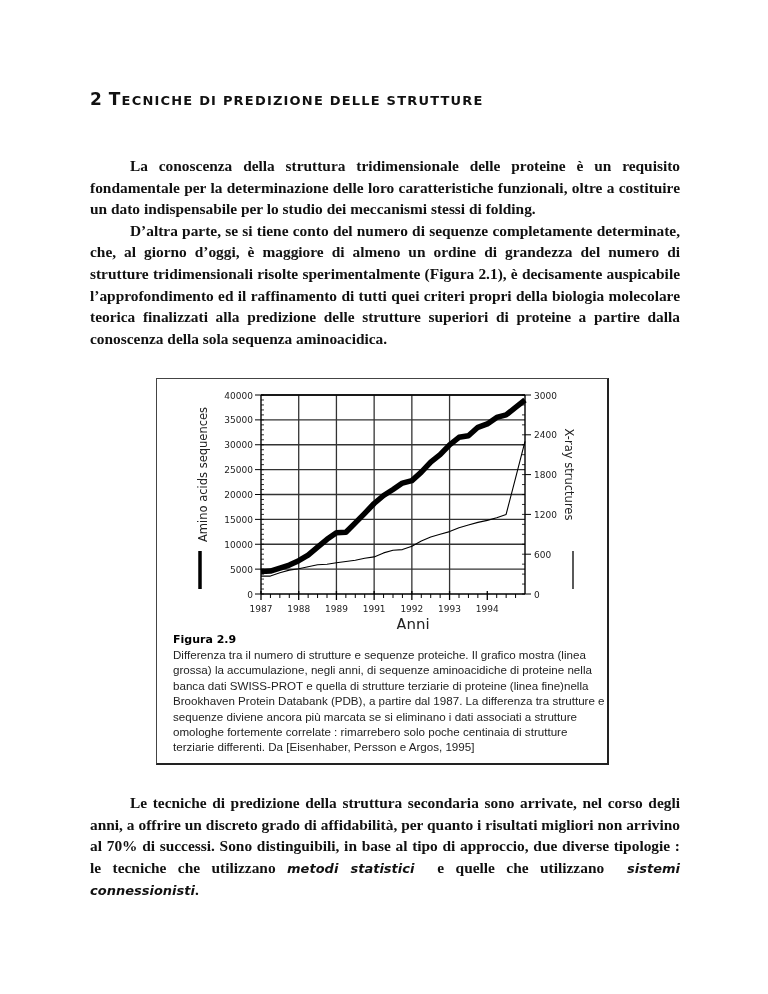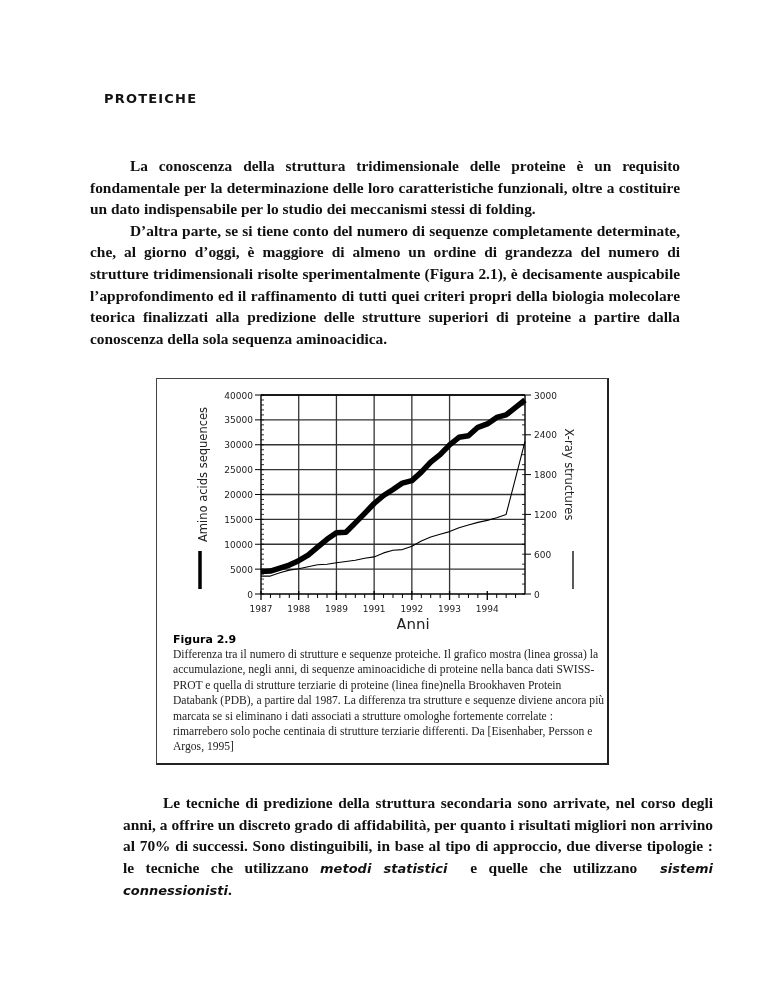--- a/index.html
+++ b/index.html
@@ -8,28 +8,28 @@
   .heading .l1 { font-size: 13px; line-height: 18px; white-space: nowrap; }
   .heading .l1 .big { font-size: 17px; }
   .heading .l2 { font-size: 13px; line-height: 18px; margin-left: 14px; }
   .para { position: absolute; left: 90px; width: 590px; font-family: "Liberation Serif", serif; font-size: 15.4px; line-height: 21.6px; text-align: justify; color: #111; }
   .para p { margin: 0; text-indent: 40px; font-weight: bold; }
   .para .em { font-family: "DejaVu Sans", sans-serif; font-style: italic; font-size: 13px; }
   .figure { position: absolute; left: 156px; top: 378px; width: 450px; height: 384px; border: 1px solid #444; border-right: 2px solid #222; border-bottom: 2px solid #222; background: #fff; }
   .figure svg { position: absolute; left: 0; top: 0; }
   .caption { position: absolute; left: 16px; top: 254px; width: 432px; }
   .caption .ctitle { font-family: "DejaVu Sans", sans-serif; font-weight: bold; font-size: 11px; line-height: 14px; }
-  .caption .ctext { font-family: Liberation Serif, serif; font-size: 11.6px; line-height: 15.4px; color: #222; }
+  .caption .ctext { font-family: Liberation Sans, sans-serif; font-size: 11.6px; line-height: 15.4px; color: #222; }
   svg text { font-family: "DejaVu Sans", sans-serif; }
 </style>
 </head>
 <body>
 
 <div class="heading">
-  <div class="l2">PROTEICHE</div>
+  <div class="l1"><span class="big">2</span>&nbsp;<span class="big">T</span><span>ECNICHE DI PREDIZIONE DELLE STRUTTURE</span></div>
 </div>
 
 <div class="para" style="top:155px;">
   <p>La conoscenza della struttura tridimensionale delle proteine è un requisito fondamentale per la determinazione delle loro caratteristiche funzionali, oltre a costituire un dato indispensabile per lo studio dei meccanismi stessi di folding.</p>
   <p>D’altra parte, se si tiene conto del numero di sequenze completamente determinate, che, al giorno d’oggi, è maggiore di almeno un ordine di grandezza del numero di strutture tridimensionali risolte sperimentalmente (Figura 2.1), è decisamente auspicabile l’approfondimento ed il raffinamento di tutti quei criteri propri della biologia molecolare teorica finalizzati alla predizione delle strutture superiori di proteine a partire dalla conoscenza della sola sequenza aminoacidica.</p>
 </div>
 
 <div class="figure">
   <svg id="chart" width="450" height="250">
     <g id="grid">
@@ -191,15 +191,15 @@
         <line x1="416" x2="416" y1="172" y2="210" stroke="#000" stroke-width="1.3"></line>
         <text x="256" y="251" font-size="15" text-anchor="middle" fill="#222" font-family="Liberation Serif, serif">Anni</text>
       </g>
   </svg>
   <div class="caption">
     <div class="ctitle">Figura 2.9</div>
     <div class="ctext">Differenza tra il numero di strutture e sequenze proteiche. Il grafico mostra (linea grossa) la accumulazione, negli anni, di sequenze aminoacidiche di proteine nella banca dati SWISS-PROT e quella di strutture terziarie di proteine (linea fine)nella Brookhaven Protein Databank (PDB), a partire dal 1987.  La differenza tra strutture e sequenze diviene ancora più marcata se si eliminano i dati associati a strutture omologhe fortemente correlate : rimarrebero solo poche centinaia di strutture terziarie differenti. Da [Eisenhaber, Persson e Argos, 1995]</div>
   </div>
 </div>
 
-<div class="para" style="top:792px;margin-left:33px;">
+<div class="para" style="top:792px;">
   <p><span>Le tecniche di predizione della struttura secondaria sono arrivate, nel corso degli anni, a offrire un discreto grado di affidabilità, per quanto i risultati migliori non arrivino al 70% di successi. Sono distinguibili, in base al tipo di approccio, due diverse tipologie : le tecniche che utilizzano </span><span class="em">metodi statistici</span><span style="white-space:pre">  e quelle che utilizzano  </span><span class="em">sistemi connessionisti</span><span>.</span></p>
 </div>
 
 </body></html>

